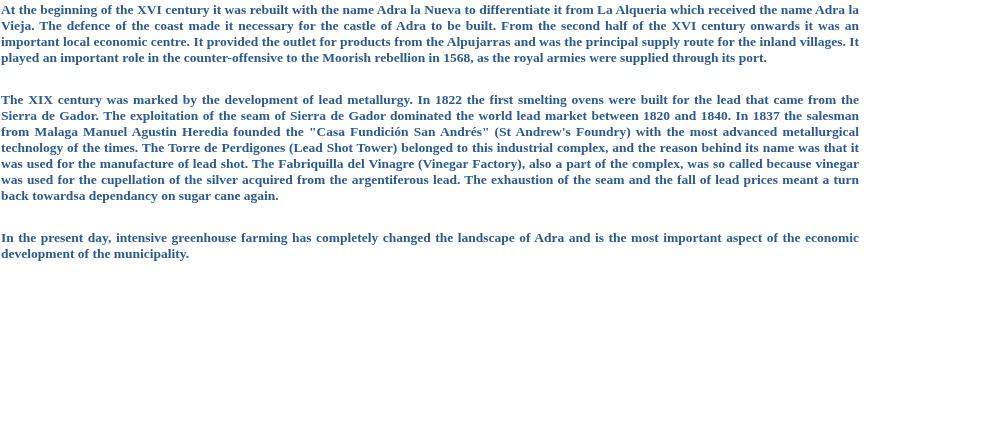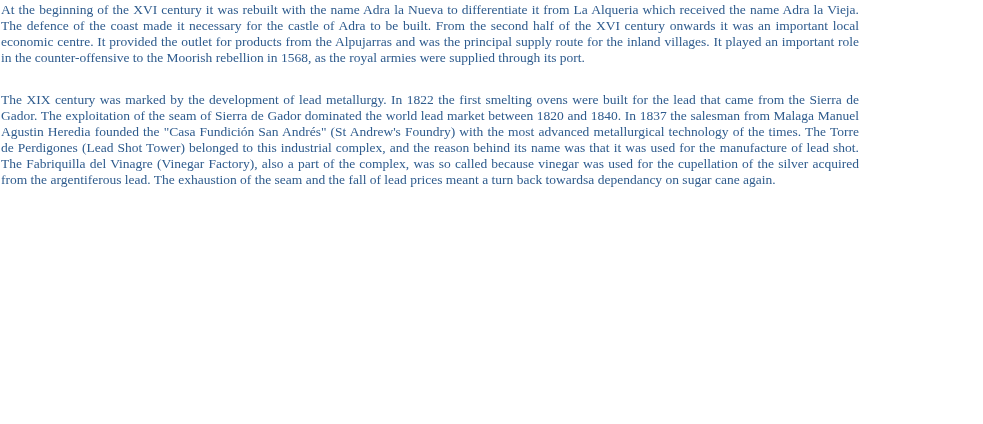--- a/index.html
+++ b/index.html
@@ -10,33 +10,34 @@
   body {
     width: 983px;
     height: 424px;
     overflow: hidden;
   }
   .doc {
     box-sizing: border-box;
     width: 860px;
     padding: 2px 1px 0 1px;
     font-family: "Liberation Serif", "DejaVu Serif", serif;
-    font-weight: normal;
+    font-weight: bold;
     font-size: 13.5px;
     line-height: 16px;
     color: #2e5b8d;
     text-align: justify;
   }
   .doc p {
     margin: 0 0 26px 0;
     padding: 0;
   }
   .doc p:last-child {
     margin-bottom: 0;
   }
 </style>
 </head>
 <body>
 
 <div class="doc">
   <p>At the beginning of the XVI century it was rebuilt with the name Adra la Nueva to differentiate it from La Alqueria which received the name Adra la Vieja. The defence of the coast made it necessary for the castle of Adra to be built. From the second half of the XVI century onwards it was an important local economic centre. It provided the outlet for products from the Alpujarras and was the principal supply route for the inland villages. It played an important role in the counter-offensive to the Moorish rebellion in 1568, as the royal armies were supplied through its port.</p>
   <p>The XIX century was marked by the development of lead metallurgy. In 1822 the first smelting ovens were built for the lead that came from the Sierra de Gador. The exploitation of the seam of Sierra de Gador dominated the world lead market between 1820 and 1840. In 1837 the salesman from Malaga Manuel Agustin Heredia founded the "Casa Fundición San Andrés" (St Andrew's Foundry) with the most advanced metallurgical technology of the times. The Torre de Perdigones (Lead Shot Tower) belonged to this industrial complex, and the reason behind its name was that it was used for the manufacture of lead shot. The Fabriquilla del Vinagre (Vinegar Factory), also a part of the complex, was so called because vinegar was used for the cupellation of the silver acquired from the argentiferous lead. The exhaustion of the seam and the fall of lead prices meant a turn back towardsa dependancy on sugar cane again.</p>
+  <p>In the present day, intensive greenhouse farming has completely changed the landscape of Adra and is the most important aspect of the economic development of the municipality.</p>
 </div>
 
 </body></html>

